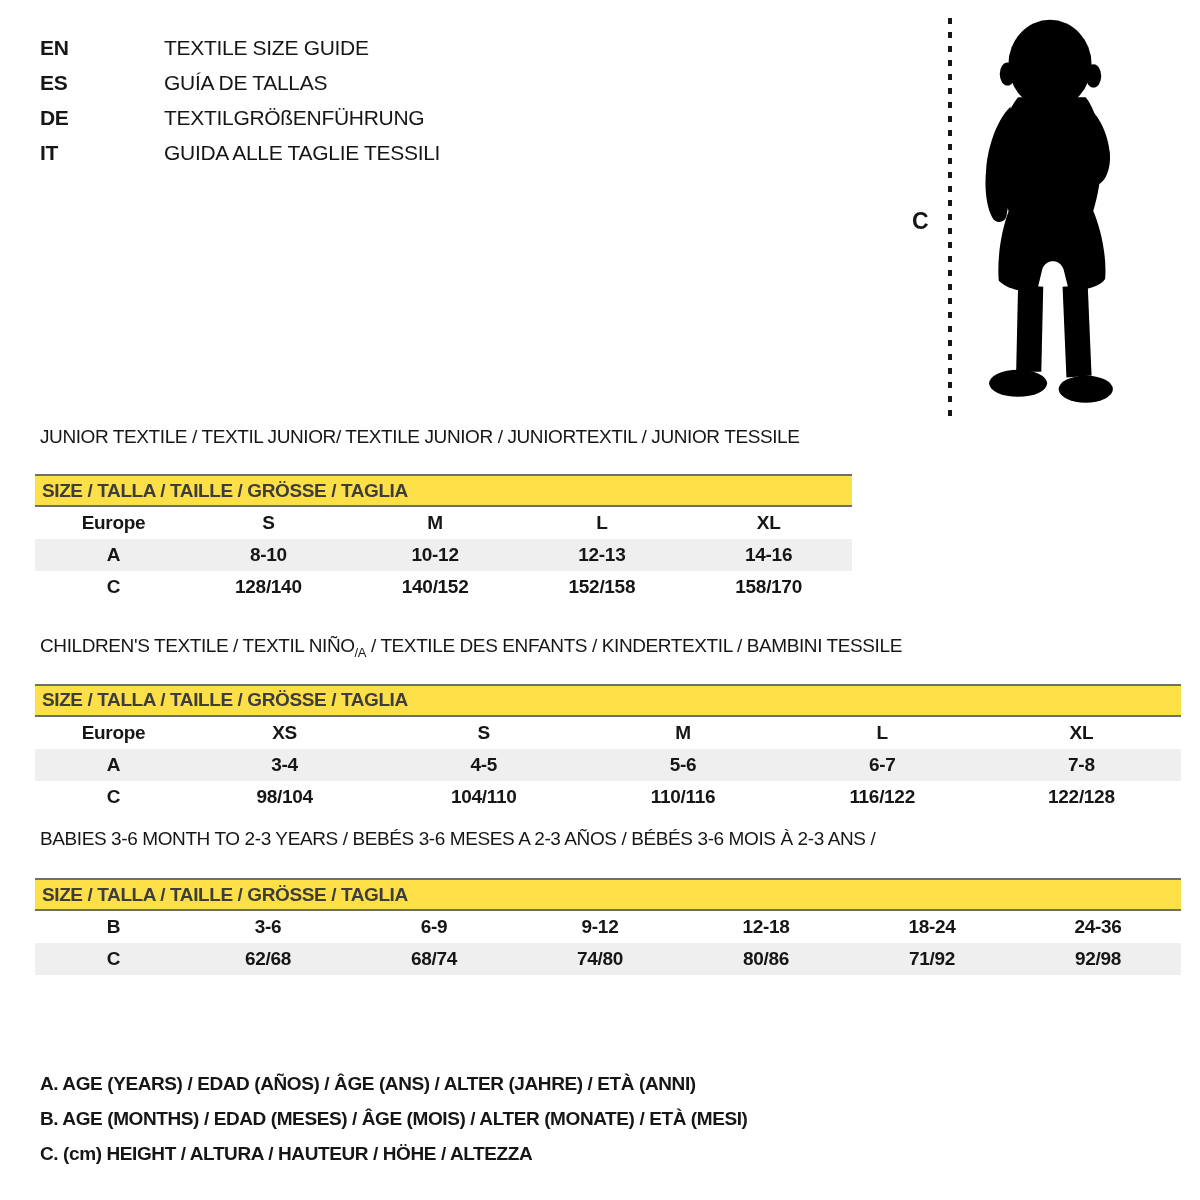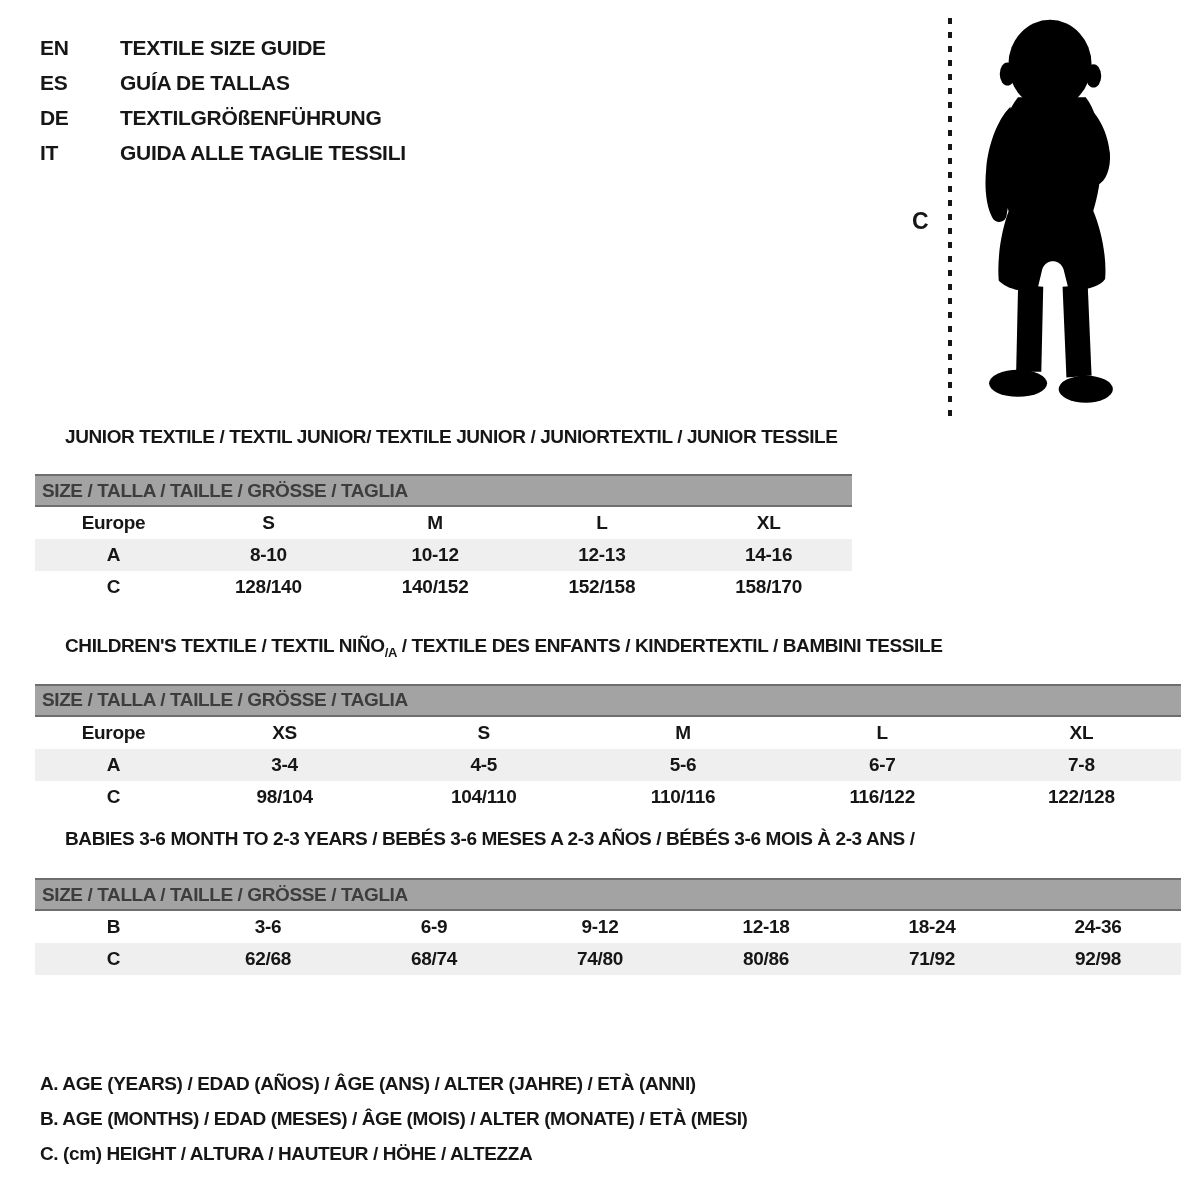--- a/index.html
+++ b/index.html
@@ -11,41 +11,41 @@
     overflow: hidden;
   }
 
   
   .lang-list { position: absolute; left: 40px; top: 30px; }
   .lang-row { display: flex; height: 35px; align-items: center; }
   .lang-code {
     width: 80px; font-size: 21px; font-weight: 700; letter-spacing: -0.3px;
   }
   .lang-title {
-    font-size: 21px; font-weight: 700; letter-spacing: -0.3px; white-space: nowrap;
+    font-size: 21px; font-weight: 400; letter-spacing: -0.3px; white-space: nowrap; margin-left: 44px;
   }
 
   
   .figure { position: absolute; left: 890px; top: 8px; width: 290px; height: 420px; }
   .measure-label {
     position: absolute; left: 22px; top: 200px;
     font-size: 23px; font-weight: 700;
   }
   .measure-line { position: absolute; left: 56px; top: 10px; }
   .silhouette { position: absolute; left: 76px; top: 8px; }
 
   
   .section { position: absolute; left: 35px; }
   .section-title {
-    font-size: 19px; font-weight: 700; letter-spacing: -0.4px;
-    white-space: nowrap; padding-left: 5px; margin-left: 25px;
+    font-size: 19px; font-weight: 400; letter-spacing: -0.4px;
+    white-space: nowrap; padding-left: 5px;
   }
   .section-title .sub { font-size: 13px; vertical-align: sub; }
   .size-bar {
-    background: #a3a3a3;
+    background: #fde047;
     border-top: 2px solid #6e6e6e;
     border-bottom: 2px solid #6e6e6e;
     height: 33px; display: flex; align-items: center;
     padding-left: 7px;
     font-size: 19px; font-weight: 700; letter-spacing: -0.4px; color: #3d3d3d;
   }
   .junior  { top: 426px; width: 817px; }
   .junior  .size-bar { margin-top: 26px; }
   .children { top: 635px; width: 1146px; }
   .children .size-bar { margin-top: 24px; }

